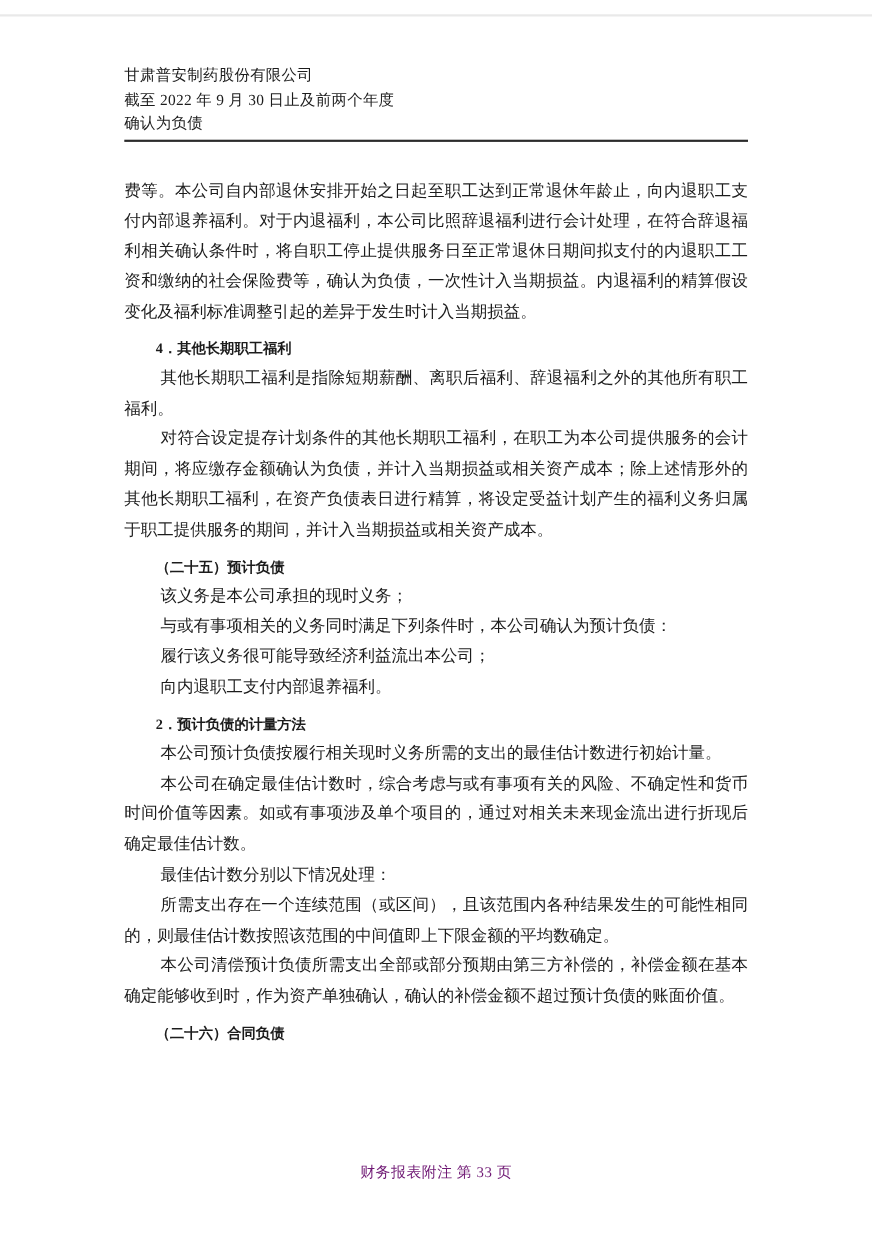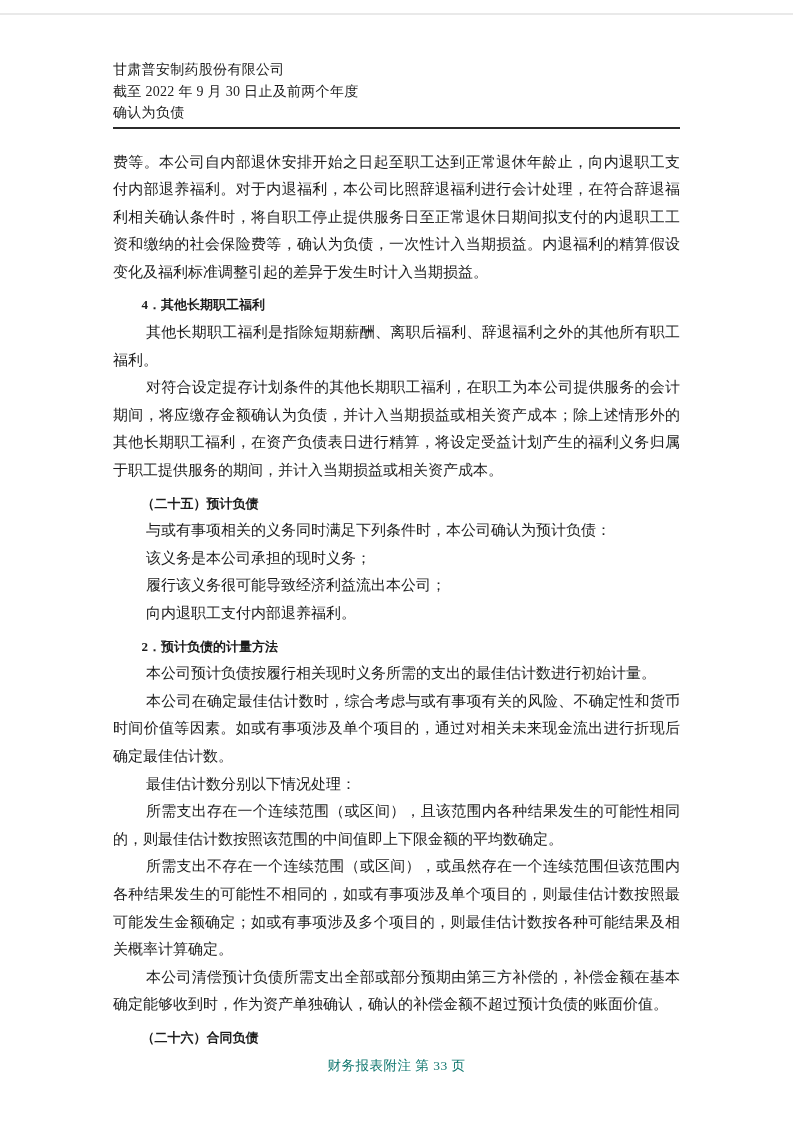--- a/index.html
+++ b/index.html
@@ -33,21 +33,21 @@
   .doc-header .hline {
     white-space: nowrap;
   }
   .header-rule {
     margin-top: 3px;
     border-bottom: 2px solid #2b2b2b;
     height: 0;
   }
   
   .doc-body {
-    padding-top: 20px;
+    padding-top: 32px;
     font-size: 15px;
     line-height: 27.6px;
     text-align: justify;
   }
   .doc-body p {
     margin: 0;
     text-indent: 2.2em;
   }
   .doc-body p.no-indent {
     text-indent: 0;
@@ -62,21 +62,21 @@
   }
   
   .doc-footer {
     position: absolute;
     left: 0;
     right: 0;
     top: 1042px;
     text-align: center;
     font-size: 13.5px;
     line-height: 17px;
-    color: #0f766e;
+    color: #701a75;
     letter-spacing: 0.5px;
   }
 </style>
 </head>
 <body>
 
 <div class="page">
 
   <header class="doc-header margins">
     <div class="hline">甘肃普安制药股份有限公司</div>
@@ -84,30 +84,29 @@
     <div class="hline">确认为负债</div>
     <div class="header-rule"></div>
   </header>
 
   <main class="doc-body margins">
     <p class="no-indent">费等。本公司自内部退休安排开始之日起至职工达到正常退休年龄止，向内退职工支付内部退养福利。对于内退福利，本公司比照辞退福利进行会计处理，在符合辞退福利相关确认条件时，将自职工停止提供服务日至正常退休日期间拟支付的内退职工工资和缴纳的社会保险费等，确认为负债，一次性计入当期损益。内退福利的精算假设变化及福利标准调整引起的差异于发生时计入当期损益。</p>
     <div class="h-num">4．其他长期职工福利</div>
     <p>其他长期职工福利是指除短期薪酬、离职后福利、辞退福利之外的其他所有职工福利。</p>
     <p>对符合设定提存计划条件的其他长期职工福利，在职工为本公司提供服务的会计期间，将应缴存金额确认为负债，并计入当期损益或相关资产成本；除上述情形外的其他长期职工福利，在资产负债表日进行精算，将设定受益计划产生的福利义务归属于职工提供服务的期间，并计入当期损益或相关资产成本。</p>
     <div class="h-sec">（二十五）预计负债</div>
+    <p>该义务是本公司承担的现时义务；</p>
     <p>与或有事项相关的义务同时满足下列条件时，本公司确认为预计负债：</p>
-    <p>该义务是本公司承担的现时义务；</p>
     <p>履行该义务很可能导致经济利益流出本公司；</p>
     <p>向内退职工支付内部退养福利。</p>
     <div class="h-num">2．预计负债的计量方法</div>
     <p>本公司预计负债按履行相关现时义务所需的支出的最佳估计数进行初始计量。</p>
     <p>本公司在确定最佳估计数时，综合考虑与或有事项有关的风险、不确定性和货币时间价值等因素。如或有事项涉及单个项目的，通过对相关未来现金流出进行折现后确定最佳估计数。</p>
     <p>最佳估计数分别以下情况处理：</p>
     <p>所需支出存在一个连续范围（或区间），且该范围内各种结果发生的可能性相同的，则最佳估计数按照该范围的中间值即上下限金额的平均数确定。</p>
-    <p>所需支出不存在一个连续范围（或区间），或虽然存在一个连续范围但该范围内各种结果发生的可能性不相同的，如或有事项涉及单个项目的，则最佳估计数按照最可能发生金额确定；如或有事项涉及多个项目的，则最佳估计数按各种可能结果及相关概率计算确定。</p>
     <p>本公司清偿预计负债所需支出全部或部分预期由第三方补偿的，补偿金额在基本确定能够收到时，作为资产单独确认，确认的补偿金额不超过预计负债的账面价值。</p>
     <div class="h-sec">（二十六）合同负债</div>
   </main>
 
   <footer class="doc-footer">
     <span>财务报表附注 第 33 页</span>
   </footer>
 
 </div>
 

